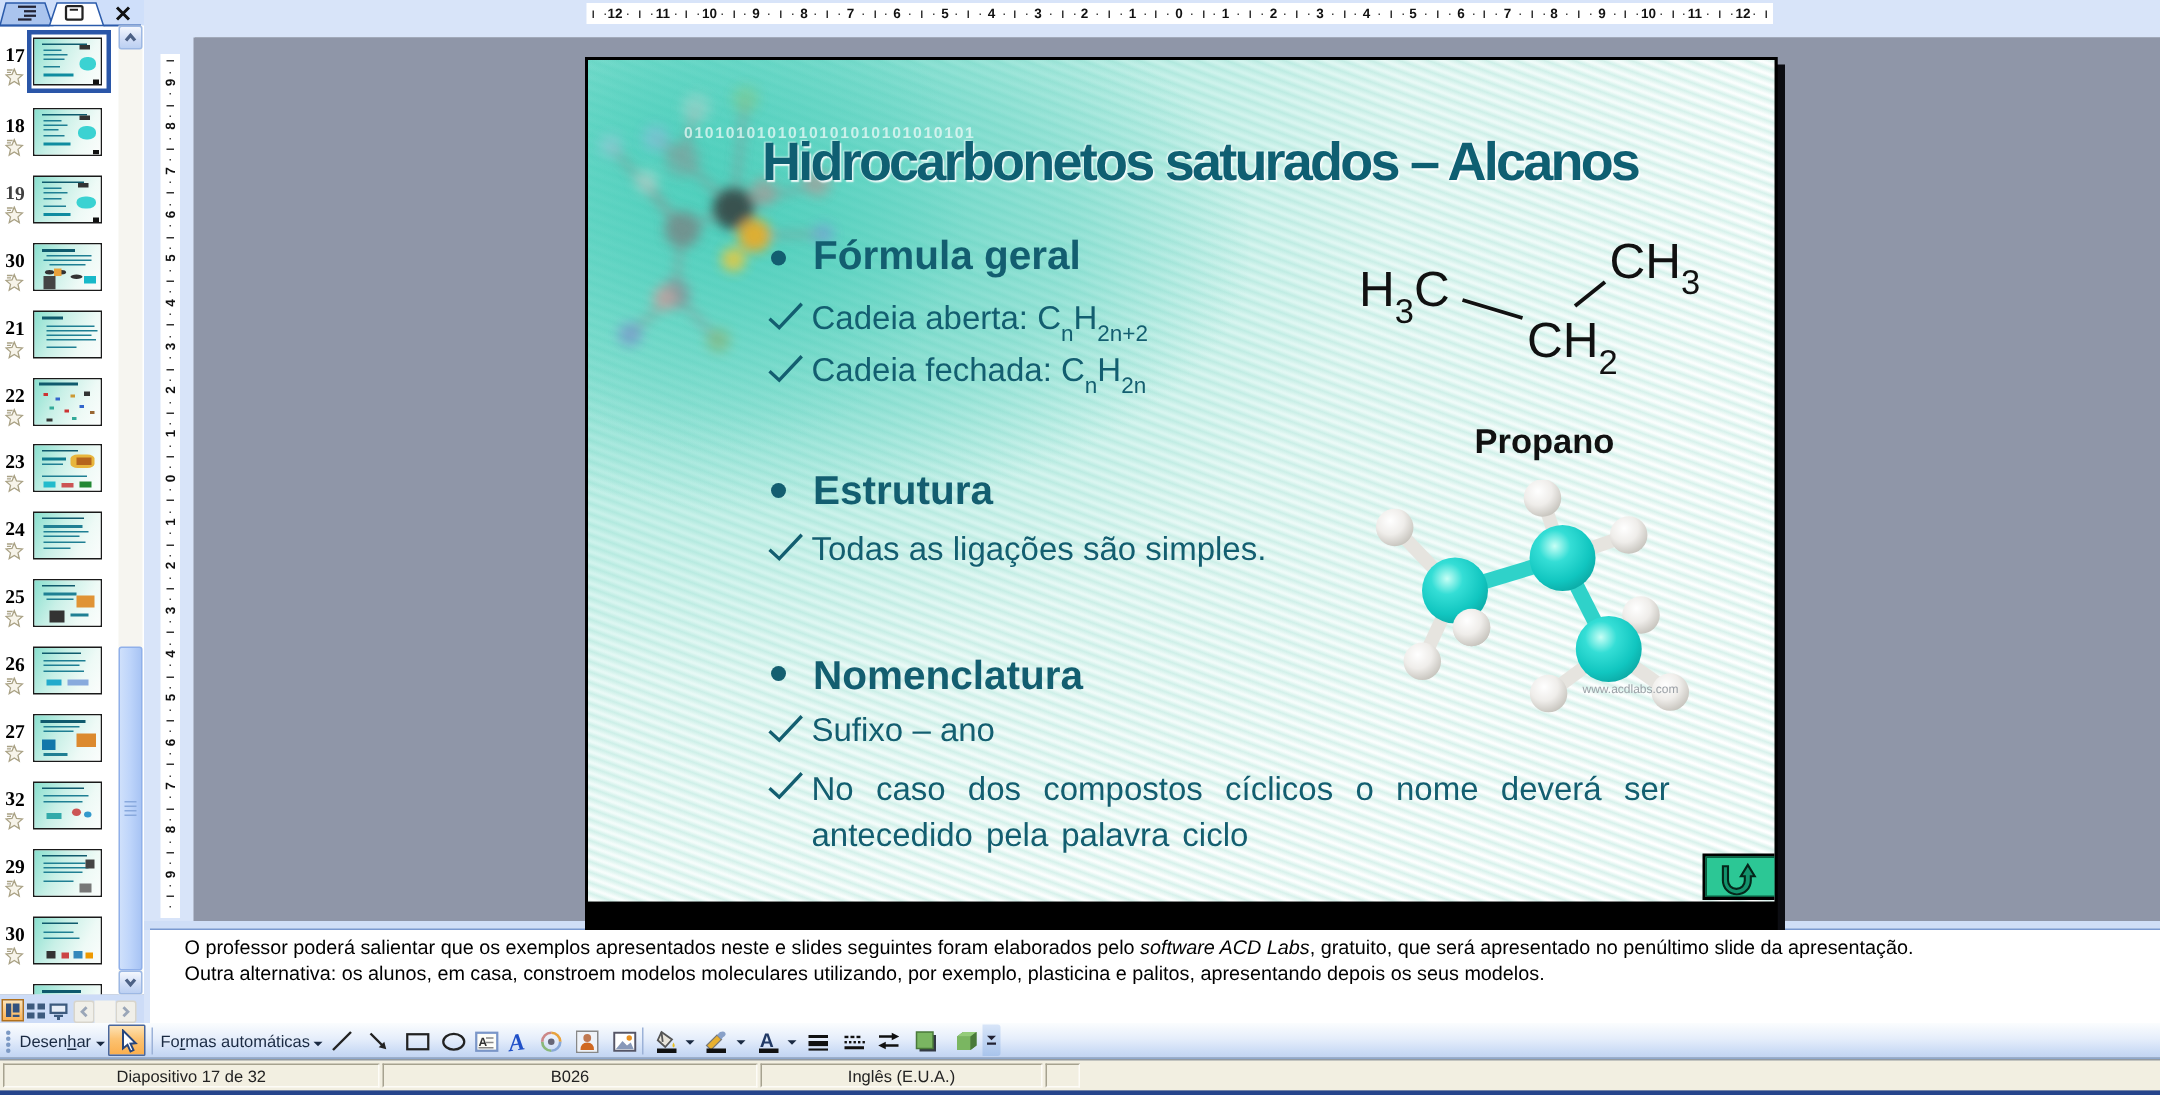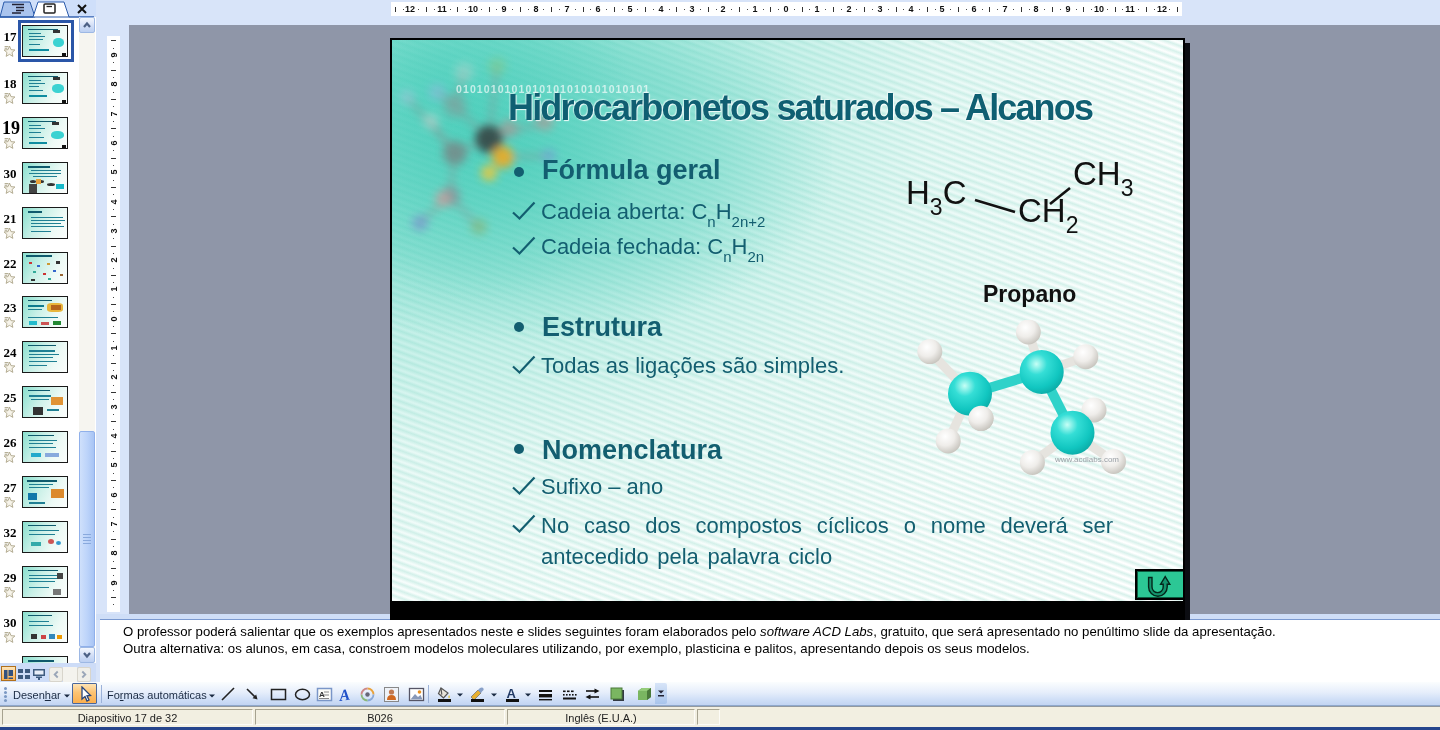--- a/index.html
+++ b/index.html
@@ -267,21 +267,21 @@
 <svg class="abs" style="left:119px;top:436px;" width="26" height="20" viewBox="0 0 26 20">
         <path d="M2 11.5 L8.5 17.5 L23.5 1.5" stroke="#135e70" stroke-width="2.2" fill="none"></path>
       </svg>
 <div class="abs" style="left:149px;top:436.1px;font-size:22px;font-weight:normal;color:#135e70;line-height:22px;white-space:nowrap;">Sufixo – ano</div>
 <svg class="abs" style="left:119px;top:474px;" width="26" height="20" viewBox="0 0 26 20">
         <path d="M2 11.5 L8.5 17.5 L23.5 1.5" stroke="#135e70" stroke-width="2.2" fill="none"></path>
       </svg>
 <div class="abs" style="left:149px;top:474.6px;font-size:22px;font-weight:normal;color:#135e70;line-height:22px;white-space:nowrap;word-spacing:8.7px;">No caso dos compostos cíclicos o nome deverá ser</div>
 <div class="abs" style="left:149px;top:505.6px;font-size:22px;font-weight:normal;color:#135e70;line-height:22px;white-space:nowrap;word-spacing:2.5px;">antecedido pela palavra ciclo</div>
 <div class="abs" style="left:514px;top:134px;font-size:33px;color:#111;white-space:nowrap;">H<span style="font-size:23px;vertical-align:-11px;">3</span>C</div>
-<div class="abs" style="left:626px;top:152px;font-size:33px;color:#111;white-space:nowrap;">CH<span style="font-size:23px;vertical-align:-11px;">2</span></div>
+<div class="abs" style="left:626px;top:168px;font-size:33px;color:#111;white-space:nowrap;">CH<span style="font-size:23px;vertical-align:-11px;">2</span></div>
 <div class="abs" style="left:681px;top:115px;font-size:33px;color:#111;white-space:nowrap;">CH<span style="font-size:23px;vertical-align:-11px;">3</span></div>
 <svg class="abs" style="left:578px;top:140px;" width="120" height="80" viewBox="0 0 120 80">
         <line x1="5" y1="20" x2="45" y2="32" stroke="#111" stroke-width="2.6"></line>
         <line x1="80" y1="24" x2="100" y2="8" stroke="#111" stroke-width="2.6"></line>
       </svg>
 <div class="abs" style="left:591px;top:241px;font-size:23px;font-weight:bold;color:#111;">Propano</div>
 <svg class="abs" style="left:500px;top:280px;" width="260" height="160" viewBox="0 0 260 160">
         <defs>
           <radialGradient id="cg" cx="38%" cy="32%" r="75%">
             <stop offset="0%" stop-color="#c6fff6"></stop>
@@ -383,21 +383,21 @@
         <div class="abs" style="left:6px;top:7px;width:12px;height:1.2px;background:#1f7f93;"></div>
         <div class="abs" style="left:6px;top:10px;width:16px;height:1.2px;background:#1f7f93;"></div>
         <div class="abs" style="left:6px;top:13px;width:10px;height:1.2px;background:#1f7f93;"></div>
         <div class="abs" style="left:6px;top:17px;width:14px;height:1.2px;background:#1f7f93;"></div>
         <div class="abs" style="left:6px;top:22px;width:18px;height:2px;background:#0e8ca0;"></div>
         <div class="abs" style="left:30px;top:3.5px;width:7px;height:3px;background:#333;"></div>
         <div class="abs" style="left:29px;top:11px;width:12px;height:9px;background:#3bd2d2;border-radius:45%;"></div>
         <div class="abs" style="left:39px;top:26.5px;width:4px;height:3.5px;background:#111;"></div>
       </div>
     </div>
-<div class="abs" style="left:2px;top:122px;width:16px;font-family:'Liberation Serif',serif;font-size:18px;font-weight:bold;color:#000000;text-align:center;line-height:13px;transform:rotate(0.01deg);">19</div>
+<div class="abs" style="left:2px;top:122px;width:16px;font-family:'Liberation Serif',serif;font-size:13px;font-weight:bold;color:#404040;text-align:center;line-height:13px;transform:rotate(0.01deg);">19</div>
     <svg class="abs" style="left:3px;top:137px;" width="13" height="13" viewBox="0 0 24 24">
       <path d="M12 2 L14.8 8.6 L22 9.2 L16.6 14 L18.2 21 L12 17.3 L5.8 21 L7.4 14 L2 9.2 L9.2 8.6 Z" fill="#f7f4ea" stroke="#a9a184" stroke-width="1.6"></path>
       <path d="M3 3 L10 3 M3 6 L8 6" stroke="#a9a184" stroke-width="1.8"></path>
     </svg>
     <div class="abs" style="left:22px;top:117px;width:46px;height:32px;background:#fff;border:1px solid #1a1a1a;">
       <div class="abs" style="left:0px;top:0px;width:44px;height:30px;background:linear-gradient(118deg,#8ae0cf 0%,#c9f0e7 38%,#eefaf6 72%,#fbfdfc 100%);overflow:hidden;">
         <div class="abs" style="left:5px;top:2.5px;width:28px;height:1.6px;background:#0f5a6d;"></div>
         <div class="abs" style="left:6px;top:7px;width:12px;height:1.2px;background:#1f7f93;"></div>
         <div class="abs" style="left:6px;top:10px;width:16px;height:1.2px;background:#1f7f93;"></div>
         <div class="abs" style="left:6px;top:14px;width:12px;height:1.2px;background:#1f7f93;"></div>

